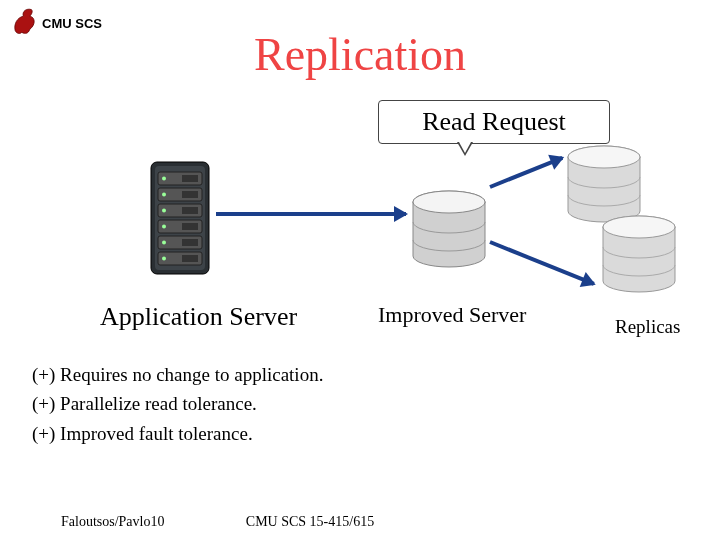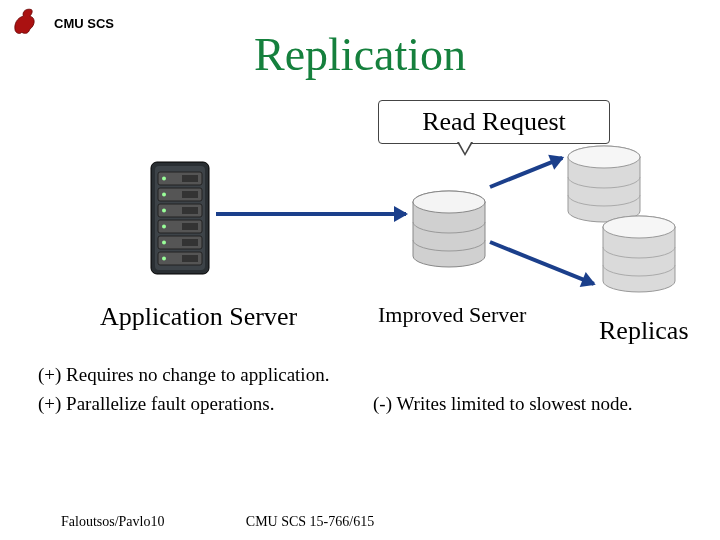--- a/index.html
+++ b/index.html
@@ -11,28 +11,28 @@
     position:relative;
     overflow:hidden;
   }
   .header{
     position:absolute;top:6px;left:12px;
     display:flex;align-items:center;gap:4px;
   }
   .header svg{width:26px;height:30px}
   .header-label{
     font-family:Arial,Helvetica,sans-serif;
-    font-weight:bold;font-size:13px;margin-left:12px;
+    font-weight:bold;font-size:13px;
   }
   .title{
     position:absolute;top:28px;left:0;width:100%;
     text-align:center;
     font-size:46px;
     font-family:Georgia,serif;
-    color:#15803d;
+    color:#ef4444;
   }
   .read-req{
     position:absolute;top:100px;left:378px;
     width:230px;height:42px;
     border:1.5px solid #444;border-radius:4px;
     background:#fff;
     display:flex;align-items:center;justify-content:center;
     font-size:26px;
   }
   
@@ -53,35 +53,35 @@
     border-top:11px solid #fff;
     z-index:2;
   }
   .stage{position:absolute;top:150px;left:0;width:720px;height:170px}
   .srv{position:absolute;left:145px;top:10px}
   .primary-db{position:absolute;left:410px;top:40px}
   .rep1{position:absolute;left:565px;top:-5px}
   .rep2{position:absolute;left:600px;top:65px}
   .label-app{position:absolute;top:302px;left:100px;font-size:26px}
   .label-db{position:absolute;top:302px;left:378px;font-size:22px}
-  .label-rep{position:absolute;top:316px;left:599px;font-size:26px}
+  .label-rep{position:absolute;top:316px;left:615px;font-size:19px}
   
   .arrow{position:absolute;height:4px;background:#1b3f8b}
   .arrow::after{
     content:"";position:absolute;right:-2px;top:-6px;
     width:0;height:0;
     border-top:8px solid transparent;
     border-bottom:8px solid transparent;
     border-left:14px solid #1b3f8b;
   }
   .arr-main{top:212px;left:216px;width:190px}
   .arr-up  {top:185px;left:490px;width:78px;transform:rotate(-22deg);transform-origin:left center}
   .arr-dn  {top:240px;left:490px;width:112px;transform:rotate(22deg);transform-origin:left center}
   .bullets{
-    position:absolute;top:360px;left:38px;width:670px;
+    position:absolute;top:360px;left:32px;width:670px;
     font-size:19px;line-height:1.55;
   }
   .bullets .row{display:flex}
   .bullets .pro{flex:1}
   .bullets .con{flex:1}
   .footer{
     position:absolute;left:0;bottom:10px;width:620px;
     display:flex;justify-content:flex-start;
     font-size:14px;padding:0 61px;box-sizing:border-box;
     font-family:Georgia,serif;
@@ -163,25 +163,25 @@
 
 <div class="label-app">Application Server</div>
 <div class="label-db">Improved Server</div>
 <div class="label-rep">Replicas</div>
 
 <div class="bullets">
   <div class="row">
     <div class="pro">(+)  Requires no change to application.</div>
   </div>
   <div class="row">
-    <div class="pro">(+)  Parallelize fault operations.</div>
-    <div class="con">(-)  Writes limited to slowest node.</div>
+    <div class="pro">(+)  Parallelize read tolerance.</div>
   </div>
   <div class="row">
+    <div class="pro">(+)  Improved fault tolerance.</div>
     <div class="con"></div>
   </div>
 </div>
 
 <div class="footer">
   <span>Faloutsos/Pavlo</span>
-  <span class="course">CMU SCS 15-766/615</span>
+  <span class="course">CMU SCS 15-415/615</span>
   <span>10</span>
 </div>
 
 </body></html>

